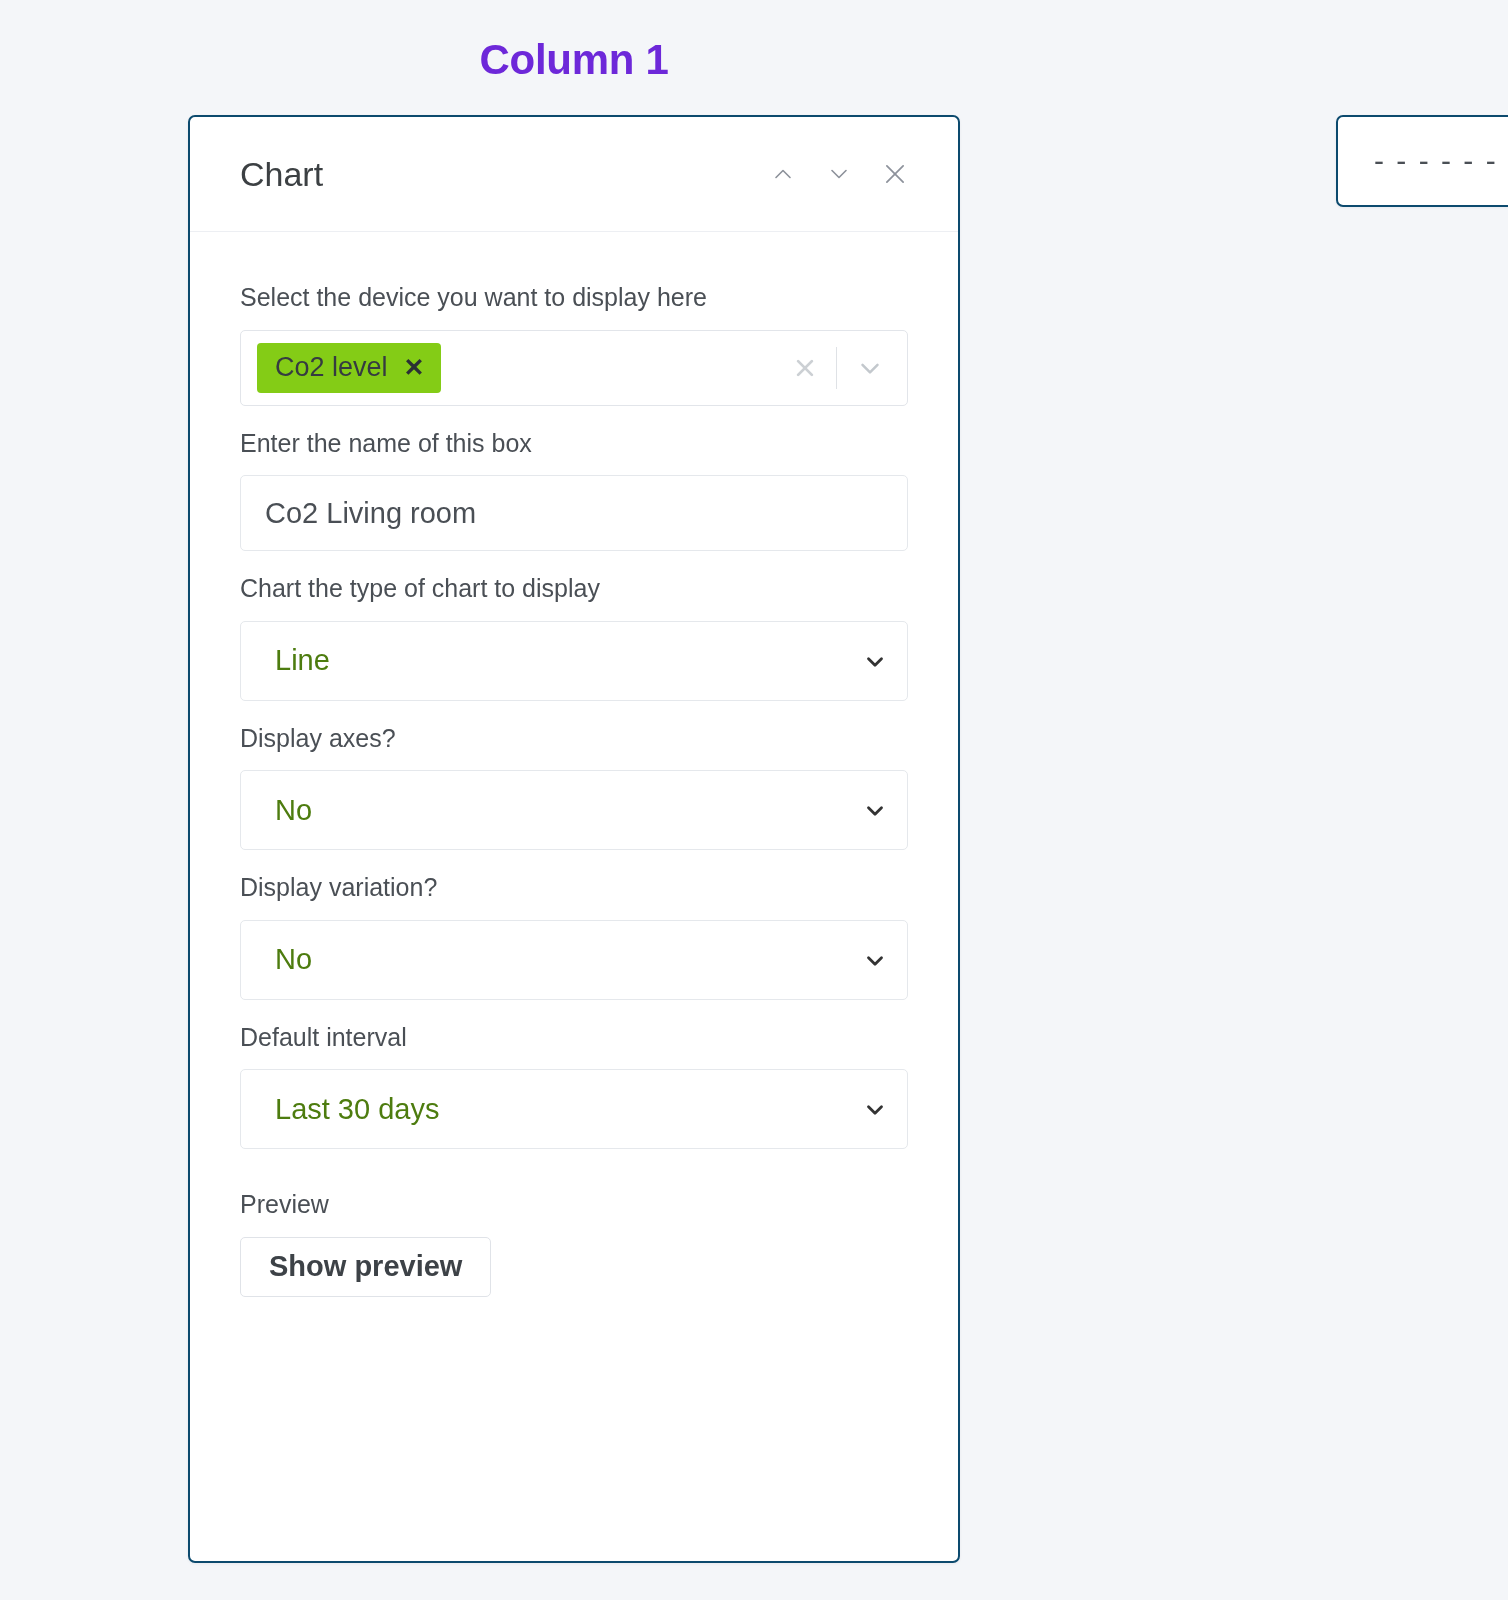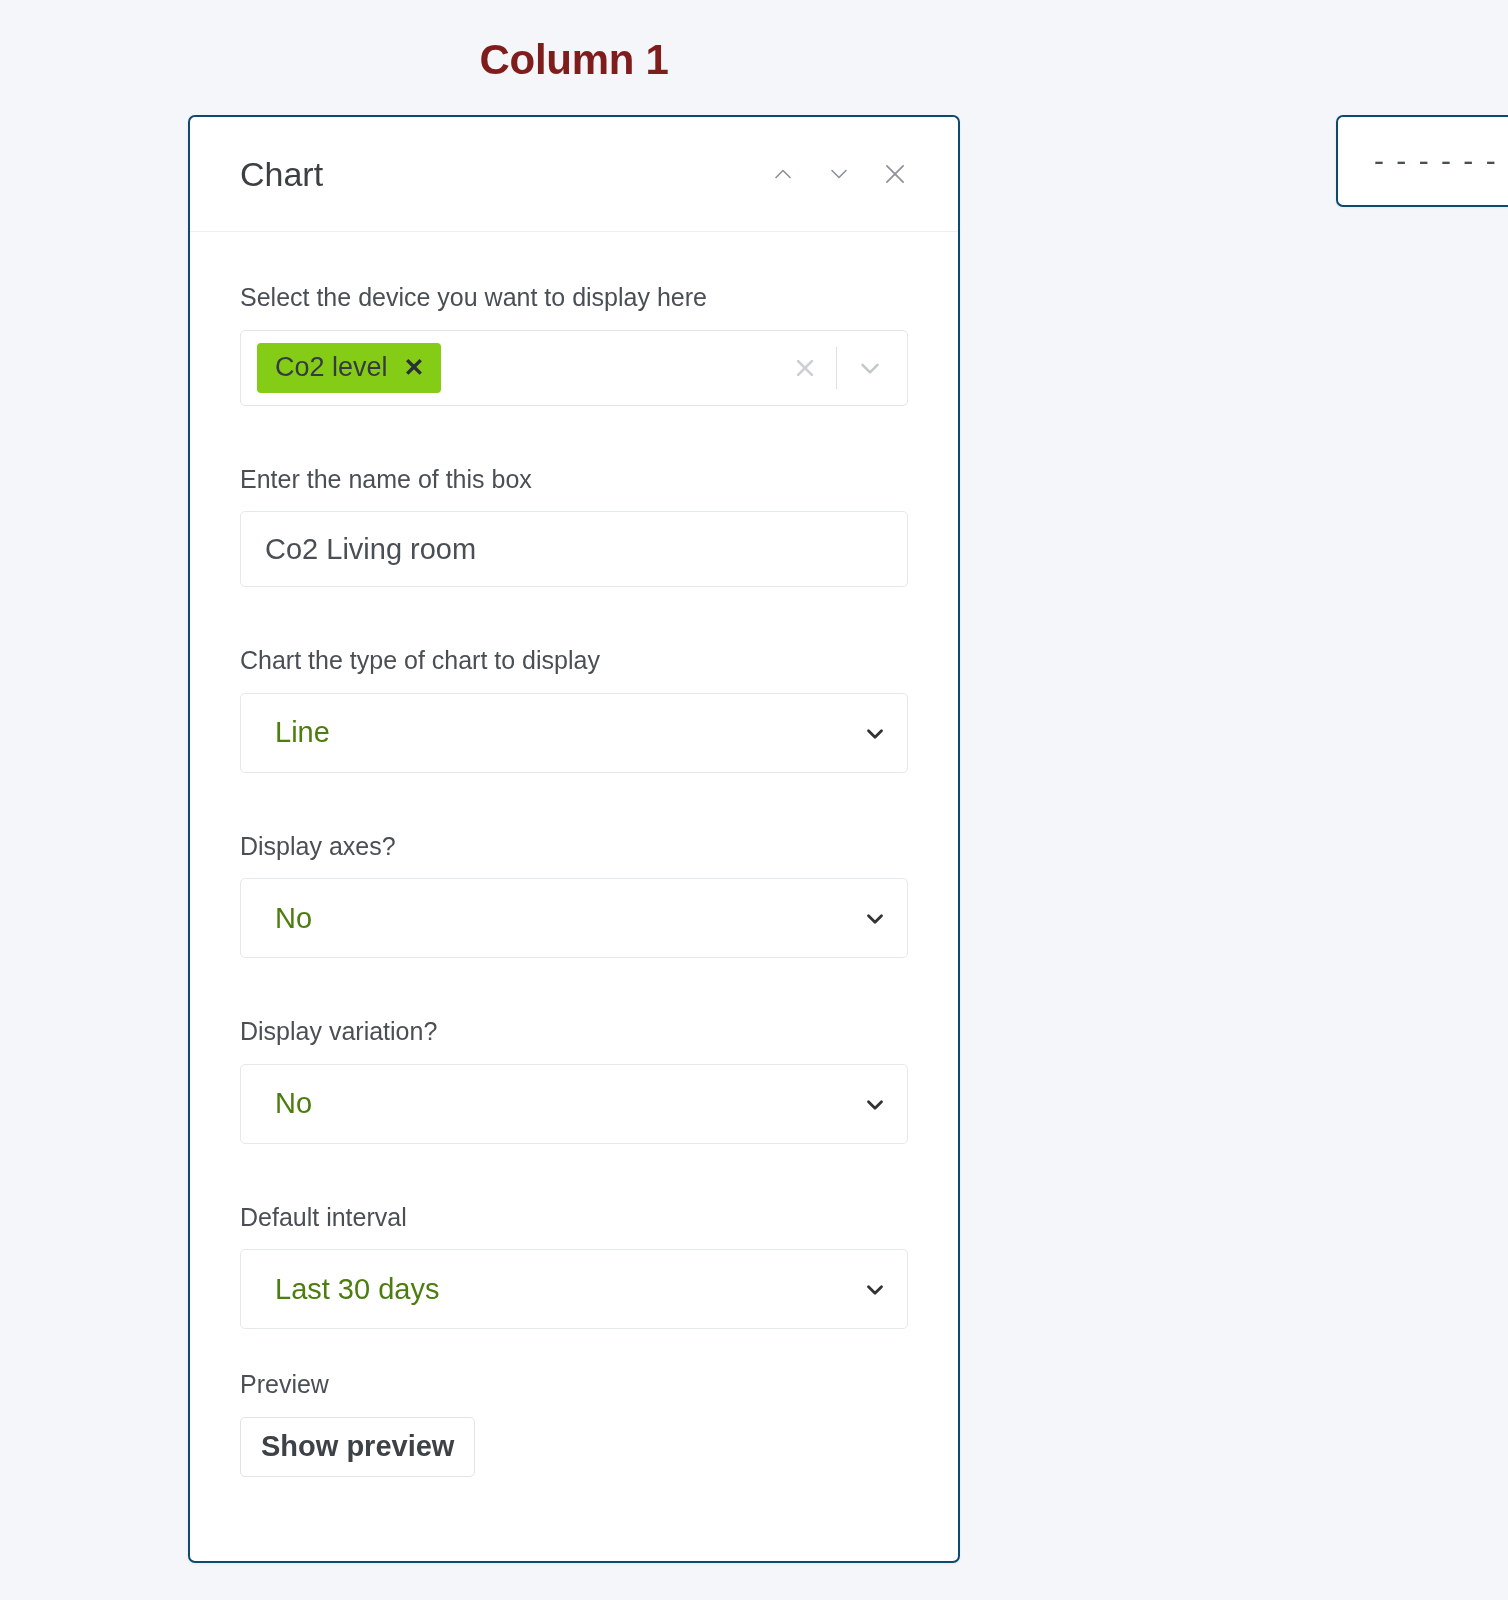--- a/index.html
+++ b/index.html
@@ -38,21 +38,21 @@
 
   .column-2 {
     width: 1148px;
     padding: 0;
   }
 
   .column-title {
     text-align: center;
     font-size: 42px;
     font-weight: bold;
-    color: #7f1d1d;
+    color: #6d28d9;
     letter-spacing: -0.3px;
     margin: 0;
     padding-top: 30px;
     padding-bottom: 0;
     height: 62px;
     line-height: 60px;
     white-space: nowrap;
   }
 
   .card {
@@ -115,21 +115,21 @@
 
   .field-label {
     font-size: 25px;
     color: #4a4f55;
     line-height: 1.1;
     margin-bottom: 18px;
     display: block;
   }
 
   .field + .field {
-    margin-top: 60px;
+    margin-top: 24px;
   }
 
   
   .multiselect {
     border: 1px solid #e2e5ea;
     border-radius: 5px;
     background: #fff;
     height: 76px;
     display: flex;
     align-items: center;
@@ -251,21 +251,21 @@
   }
 
   .preview-btn {
     display: inline-flex;
     align-items: center;
     justify-content: center;
     background: #fff;
     border: 1px solid #e0e3e8;
     border-radius: 5px;
     height: 60px;
-    padding: 0 20px;
+    padding: 0 28px;
     font-family: "Liberation Sans", sans-serif;
     font-size: 29px;
     font-weight: bold;
     color: #3d4247;
     cursor: pointer;
   }
 
   
   .card-2 {
     width: 772px;

